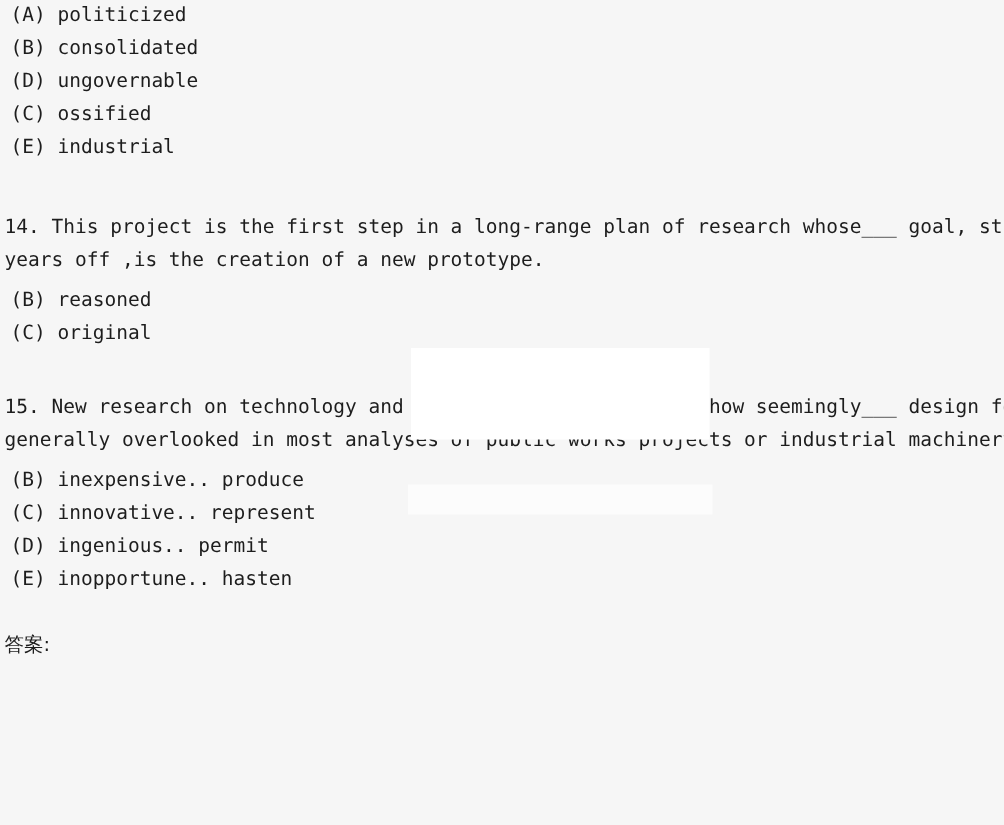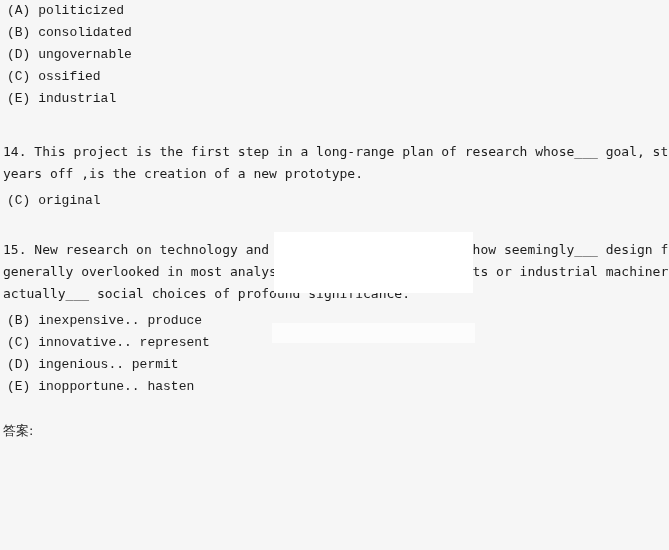--- a/index.html
+++ b/index.html
@@ -35,21 +35,20 @@
     line-height: 22px;
     height: 22px;
     color: #1d1d1d;
     white-space: pre;
     letter-spacing: 0px;
     font-family: "DejaVu Sans Mono", "Liberation Mono", monospace;
   }
 
   .opt-line {
     padding-left: 7px;
-    font-family: Liberation Mono, monospace;
   }
 
   .q-line {
     padding-left: 3px;
   }
 
   .blank-line {
     height: 22px;
   }
 
@@ -100,30 +99,30 @@
       <div class="line opt-line">(E) industrial</div>
     </div>
 
     <div class="blank-line"></div>
     <div class="spacer-sm"></div>
 
     <div>
       <div class="line q-line">14. This project is the first step in a long-range plan of research whose___ goal, still many</div>
       <div class="line q-line">years off ,is the creation of a new prototype.</div>
       <div class="spacer-xs"></div>
+      <div class="line opt-line">(B) reasoned</div>
       <div class="line opt-line">(C) original</div>
     </div>
 
     <div class="blank-line"></div>
     <div class="spacer-xs"></div>
 
     <div>
       <div class="line q-line">15. New research on technology and public policy focuses on how seemingly___ design features ,</div>
       <div class="line q-line">generally overlooked in most analyses of public works projects or industrial machinery,</div>
-      <div class="line q-line">actually___ social choices of profound significance.</div>
       <div class="spacer-xs"></div>
       <div class="line opt-line">(B) inexpensive.. produce</div>
       <div class="line opt-line">(C) innovative.. represent</div>
       <div class="line opt-line">(D) ingenious.. permit</div>
       <div class="line opt-line">(E) inopportune.. hasten</div>
     </div>
 
     <div class="blank-line"></div>
 
     <div>

